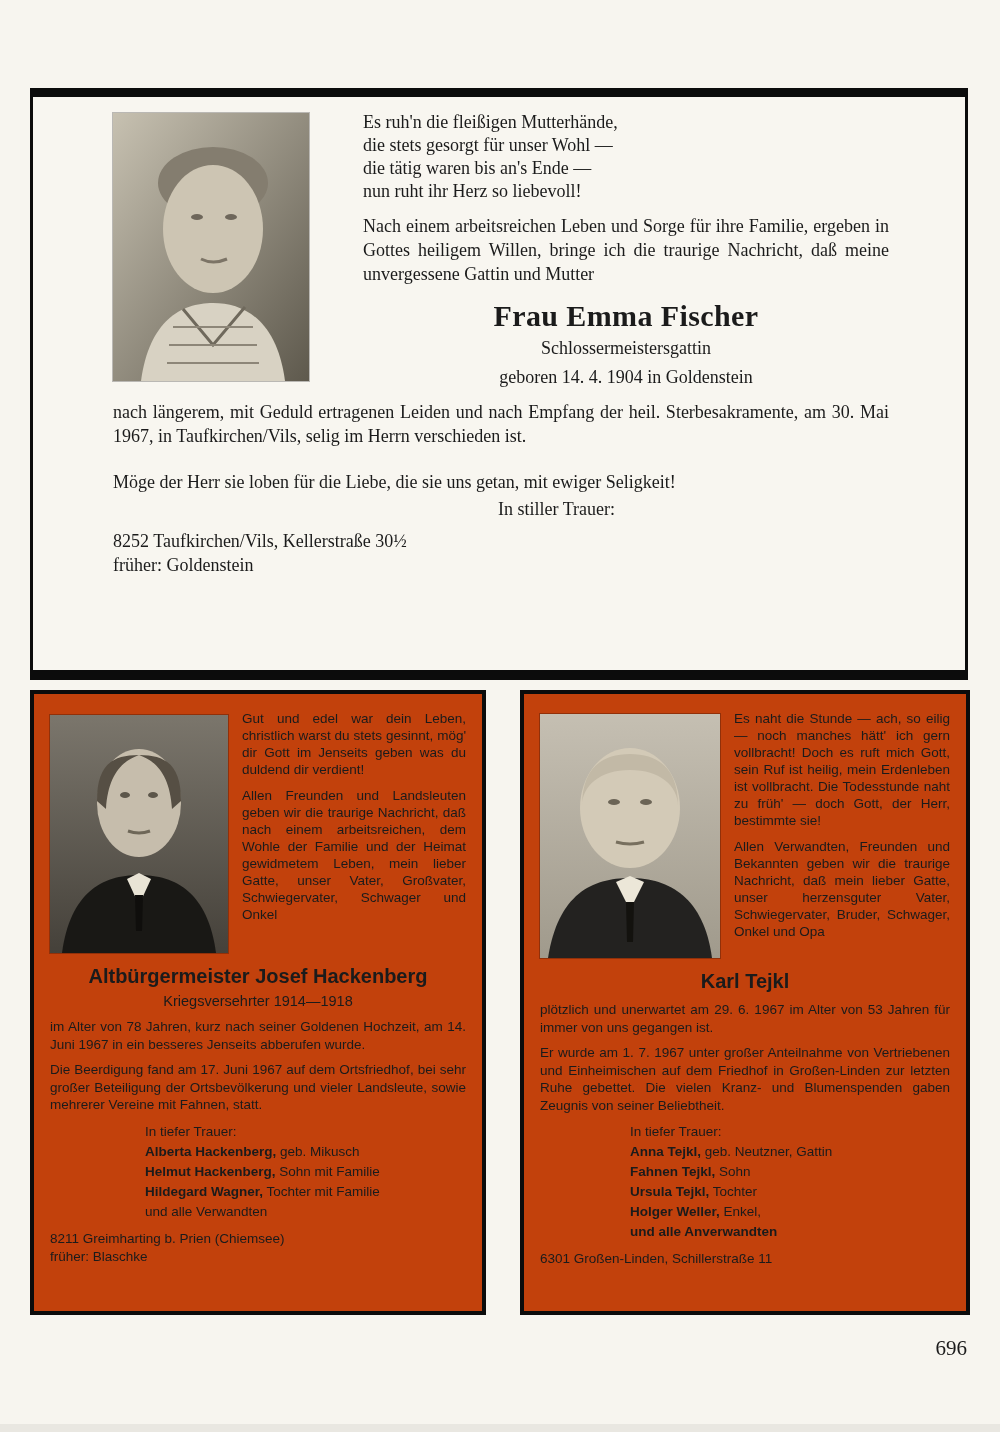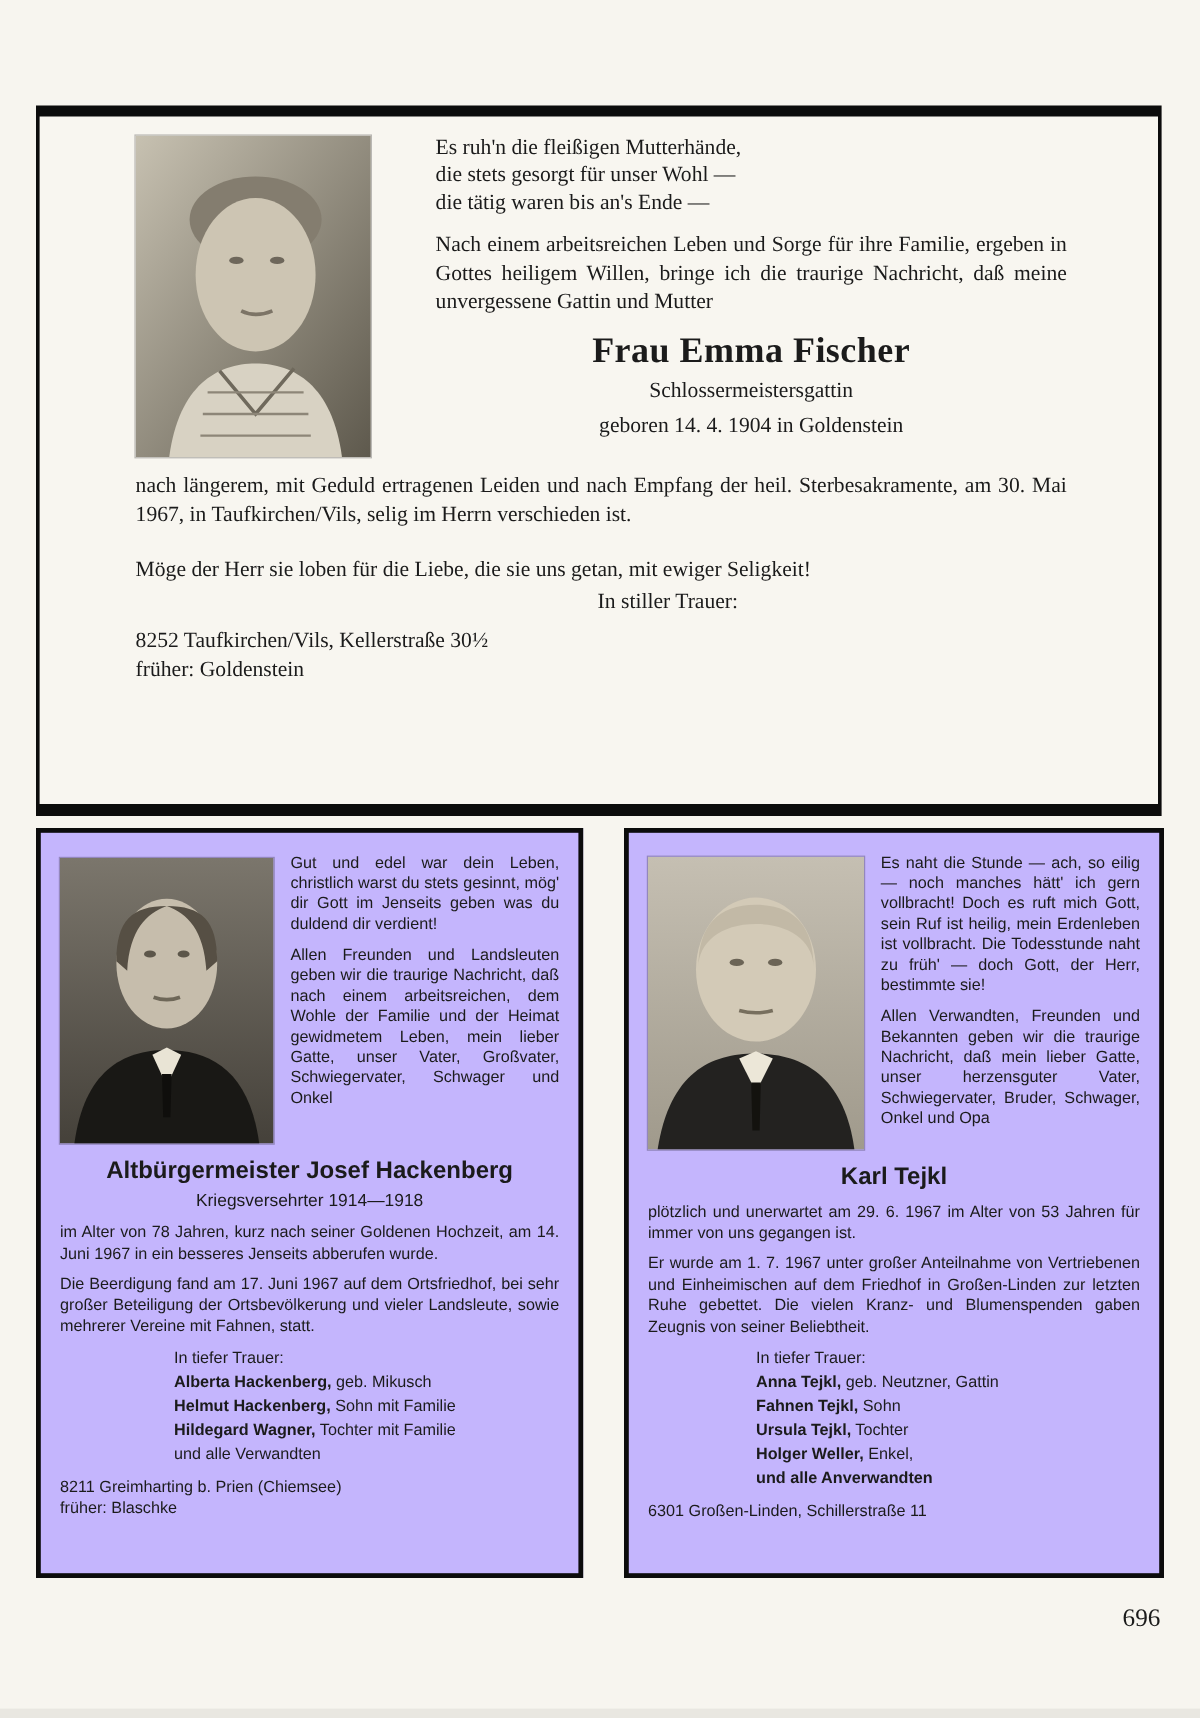--- a/index.html
+++ b/index.html
@@ -24,21 +24,21 @@
   .born{margin-top:6px;font-size:18px;line-height:23px;}
   .full{margin:11px 0 0;font-size:18px;line-height:24px;text-align:justify;}
   .full.second{margin-top:22px;}
   .trauer-f{margin:4px 0 0 385px;font-size:18px;line-height:23px;}
   .trauer-f .bold{font-weight:700;margin-top:3px;}
   .trauer-f .note{margin-top:1px;}
   .addr-f{margin-top:8px;font-size:18px;line-height:24px;}
 
   
   .notice-b{position:absolute;top:690px;box-sizing:border-box;border:4px solid #0c0c0c;
-            background:#c4b5fd;font-family:"Liberation Sans", sans-serif;
+            background:#c2410c;font-family:"Liberation Sans", sans-serif;
             font-size:13.5px;line-height:17px;padding:16px 16px 14px;}
   .notice-bl{left:30px;width:456px;min-height:625px;}
   .notice-br{left:520px;width:450px;min-height:625px;}
   .b-row{display:flex;}
   .photo-h{width:178px;height:238px;margin-right:14px;margin-top:5px;}
   .photo-t{width:180px;height:244px;margin-right:14px;margin-top:4px;}
   .b-col{flex:1;text-align:justify;}
   .b-col .ann{margin-top:9px;}
   .name-sans{margin:11px 0 0;text-align:center;font-size:20px;line-height:24px;font-weight:700;}
   .sub-sans{margin:4px 0 0;text-align:center;font-size:14.5px;line-height:18px;}
@@ -77,20 +77,21 @@
           <path d="M28,268 C36,208 68,190 100,190 C132,190 164,208 172,268 Z" fill="#d8d2c3"></path>
           <path d="M70,196 L100,232 L132,194" stroke="#6f695c" stroke-width="3" fill="none"></path>
           <path d="M60,214 L140,214 M56,232 L144,232 M54,250 L146,250" stroke="#8d8678" stroke-width="2"></path>
         </svg>
       </div>
       <div class="top-right">
         <div class="poem">
           <div class="verse-line">Es ruh'n die fleißigen Mutterhände,</div>
           <div class="verse-line">die stets gesorgt für unser Wohl —</div>
           <div class="verse-line">die tätig waren bis an's Ende —</div>
+          <div class="verse-line">nun ruht ihr Herz so liebevoll!</div>
         </div>
         <p class="intro">Nach einem arbeitsreichen Leben und Sorge für ihre Familie, ergeben in Gottes heiligem Willen, bringe ich die traurige Nachricht, daß meine unvergessene Gattin und Mutter</p>
         <div class="name-serif">Frau Emma Fischer</div>
         <div class="center sub-serif">Schlossermeistersgattin</div>
         <div class="center born">geboren 14. 4. 1904 in Goldenstein</div>
       </div>
     </div>
     <p class="full">nach längerem, mit Geduld ertragenen Leiden und nach Empfang der heil. Sterbesakramente, am 30. Mai 1967, in Taufkirchen/Vils, selig im Herrn verschieden ist.</p>
     <p class="full second">Möge der Herr sie loben für die Liebe, die sie uns getan, mit ewiger Seligkeit!</p>
     <div class="trauer-f">

